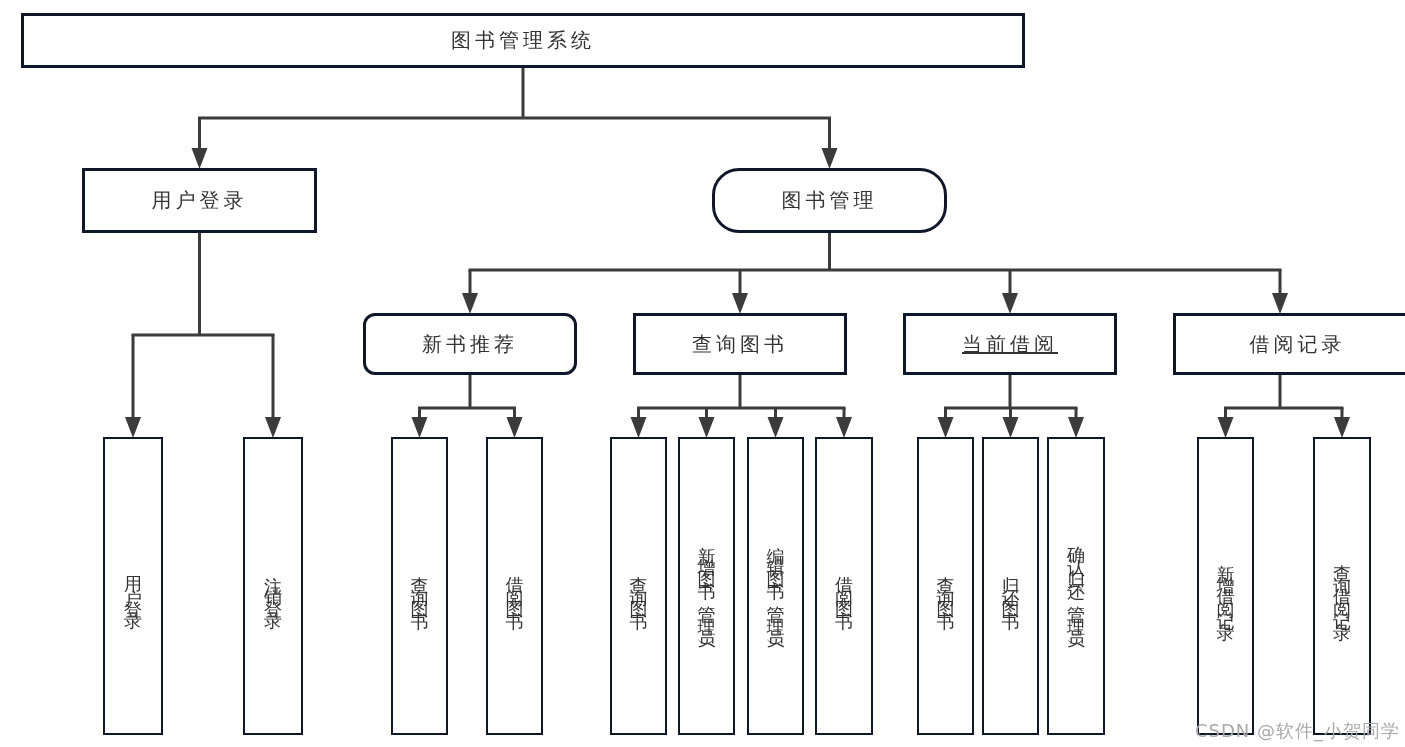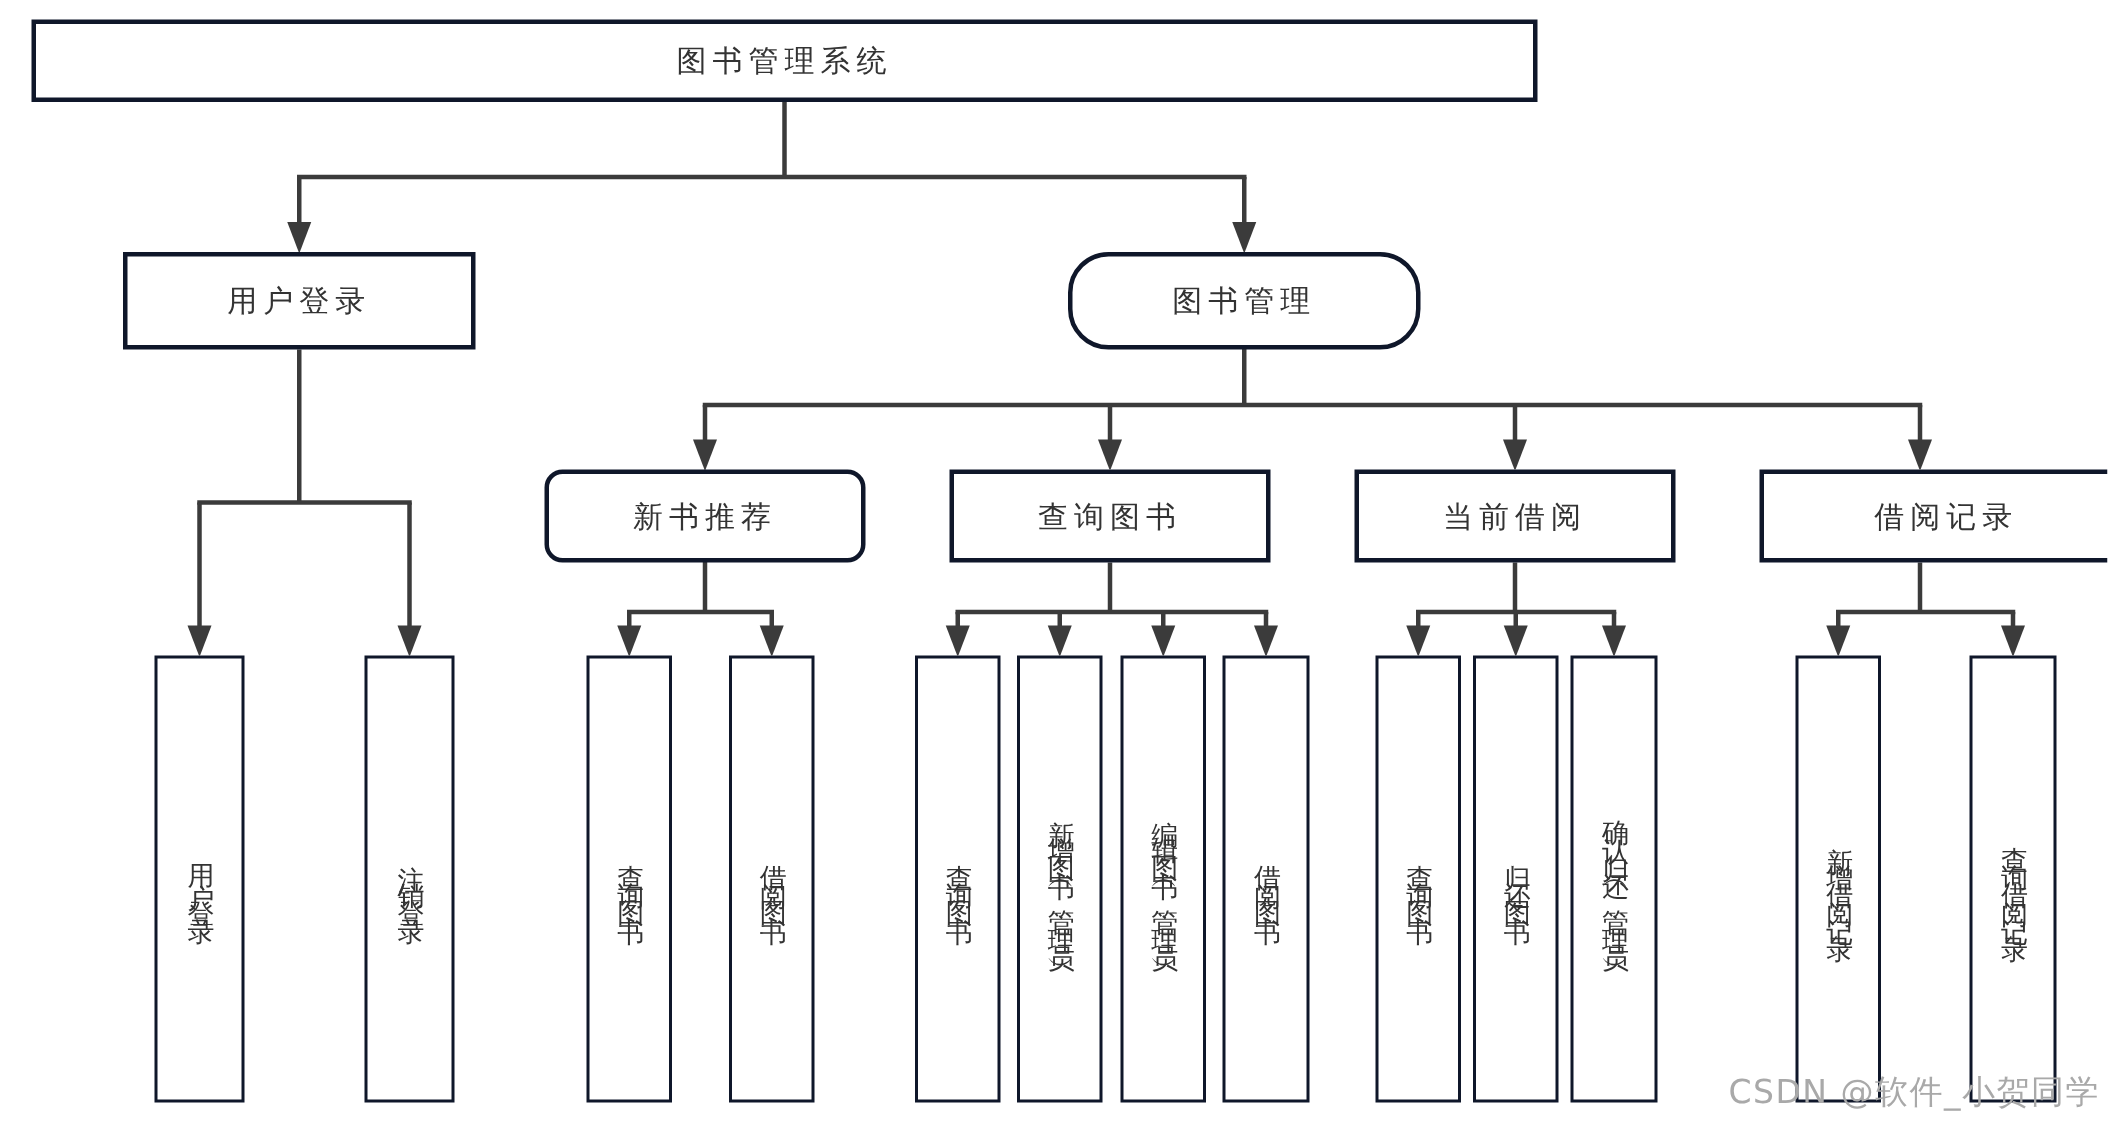--- a/index.html
+++ b/index.html
@@ -14,21 +14,21 @@
     display:flex;align-items:center;justify-content:center;text-align:center;
   }
   .h-node{font-size:20px;letter-spacing:4px;white-space:nowrap;}
   .leaf{border-width:2.5px;}
   .leaf .v-label{
     writing-mode:vertical-rl;text-orientation:mixed;
     font-size:18px;letter-spacing:12px;line-height:1;color:#333333;
   }
   .watermark{
     position:absolute;right:5px;bottom:4px;z-index:3;
-    font-size:22px;letter-spacing:1px;color:#a9a9a9;white-space:nowrap;
+    font-size:18px;letter-spacing:1px;color:#a9a9a9;white-space:nowrap;
   }
 </style>
 </head>
 <body>
 
 <div class="canvas">
 
   <svg id="connectors" class="connectors" width="1405" height="747">
       <line x1="523" y1="67" x2="523" y2="118" stroke="#3b3b3b" stroke-width="3"></line>
       <line x1="198" y1="118" x2="831" y2="118" stroke="#3b3b3b" stroke-width="3"></line>
@@ -84,21 +84,21 @@
       <polygon points="1334,417 1350,417 1342,438" fill="#3b3b3b"></polygon>
     </svg>
 
   <div class="node h-node" style="left: 21px; top: 13px; width: 1004px; height: 55px;">图书管理系统</div>
 
   <div class="node h-node" style="left: 82px; top: 168px; width: 235px; height: 65px;">用户登录</div>
   <div class="node h-node" style="left: 712px; top: 168px; width: 235px; height: 65px; border-radius: 27px;">图书管理</div>
 
   <div class="node h-node" style="left: 363px; top: 313px; width: 214px; height: 62px; border-radius: 12px;">新书推荐</div>
   <div class="node h-node" style="left: 633px; top: 313px; width: 214px; height: 62px;">查询图书</div>
-  <div class="node h-node" style="left: 903px; top: 313px; width: 214px; height: 62px;">当前借阅</div>
+  <div class="node h-node" style="left: 903px; top: 313px; width: 214px; height: 62px; text-decoration: underline;">当前借阅</div>
   <div class="node h-node" style="left: 1173px; top: 313px; width: 249px; height: 62px;">借阅记录</div>
 
   <div class="node leaf" style="left: 103px; top: 437px; width: 60px; height: 298px;">
       <span class="v-label">用户登录</span>
     </div>
   <div class="node leaf" style="left: 243px; top: 437px; width: 60px; height: 298px;">
       <span class="v-label">注销登录</span>
     </div>
 
   <div class="node leaf" style="left: 391px; top: 437px; width: 57px; height: 298px;">

